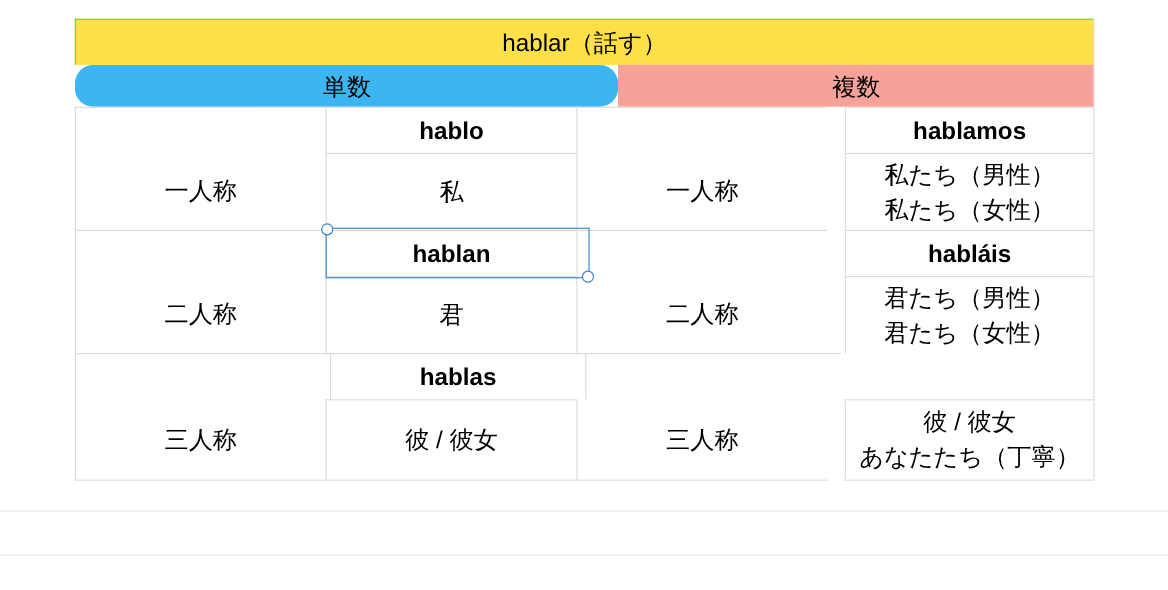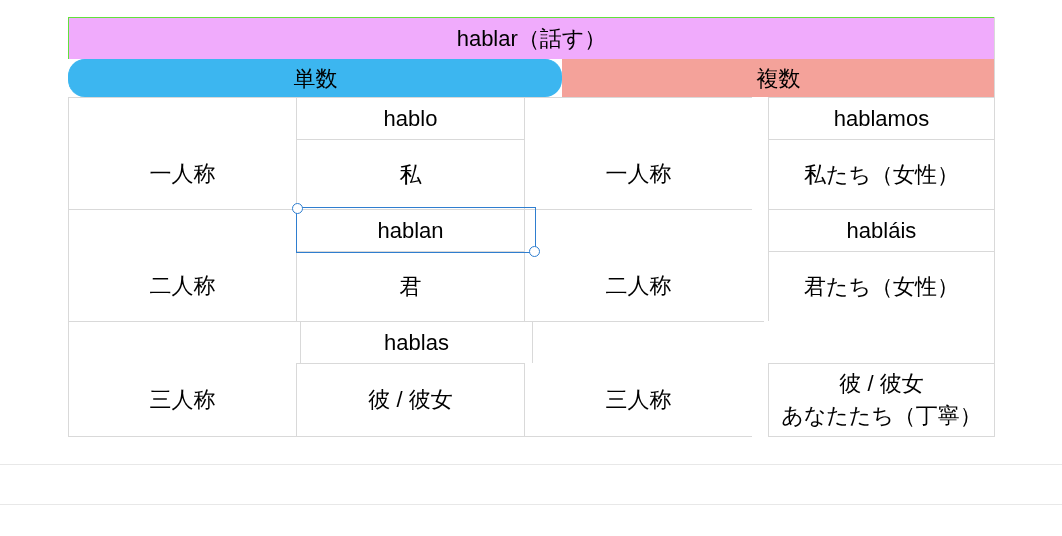--- a/index.html
+++ b/index.html
@@ -57,26 +57,26 @@
   .w2 { width: 232px; }
   .w3 { width: 232px; }
   .w4 { width: 230px; margin-left: 16px; }
   .wFull { width: 926px; }
   .wHalf1 { width: 528px; border-radius: 17px; }   
   .wHalf2 { width: 462px; }   
 
   
   .h-title   { height: 42px; }
   .h-header  { height: 38px; }
-  .h-verb    { height: 42px; }
+  .h-verb    { height: 42px; font-weight: bold; }
   .h-trans1  { height: 70px; }     
   .h-trans2  { height: 74px; }     
 
   
-  .title-bar { background: #f0abfc; border-color: #62e23b !important; }
+  .title-bar { background: #fde047; border-color: #62e23b !important; }
   .hd-blue   { background: #3cb6f0; border-left-color:#3cb6f0; border-top-color:#3cb6f0; }
   .hd-pink   { background: #f4a29a; border-left-color:#f4a29a; border-top-color:#f4a29a;text-align:right; }
 
   
   .sel {
     position: absolute;
     border: 1.5px solid #2f7ecf;
     pointer-events: none;
     box-sizing: border-box;
   }
@@ -114,37 +114,39 @@
       <div class="cell w3 h-verb" style="border-bottom:none"></div>
       <div class="cell w4 h-verb">hablamos</div>
     </div>
     <div class="row">
       <div class="cell w1 h-trans1" style="border-top:none">一人称</div>
       <div class="cell w2 h-trans1">
         <span>私</span>
       </div>
       <div class="cell w3 h-trans1" style="border-top:none">一人称</div>
       <div class="cell w4 h-trans1">
+        <span>私たち（男性）</span>
         <span>私たち（女性）</span>
       </div>
     </div>
 
     <div class="row">
       <div class="cell w1 h-verb" style="border-bottom:none"></div>
       <div class="cell w2 h-verb">hablan</div>
       <div class="cell w3 h-verb" style="border-bottom:none"></div>
       <div class="cell w4 h-verb">habláis</div>
     </div>
     <div class="row">
       <div class="cell w1 h-trans1" style="border-top:none">二人称</div>
       <div class="cell w2 h-trans1">
         <span>君</span>
       </div>
       <div class="cell w3 h-trans1" style="border-top:none">二人称</div>
       <div class="cell w4 h-trans1">
+        <span>君たち（男性）</span>
         <span>君たち（女性）</span>
       </div>
     </div>
 
     <div class="row">
       <div class="cell w1 h-verb" style="border-bottom:none"></div>
       <div class="cell w2 h-verb">hablas</div>
       <div class="cell w3 h-verb" style="border-bottom:none"></div>
     </div>
     <div class="row">

